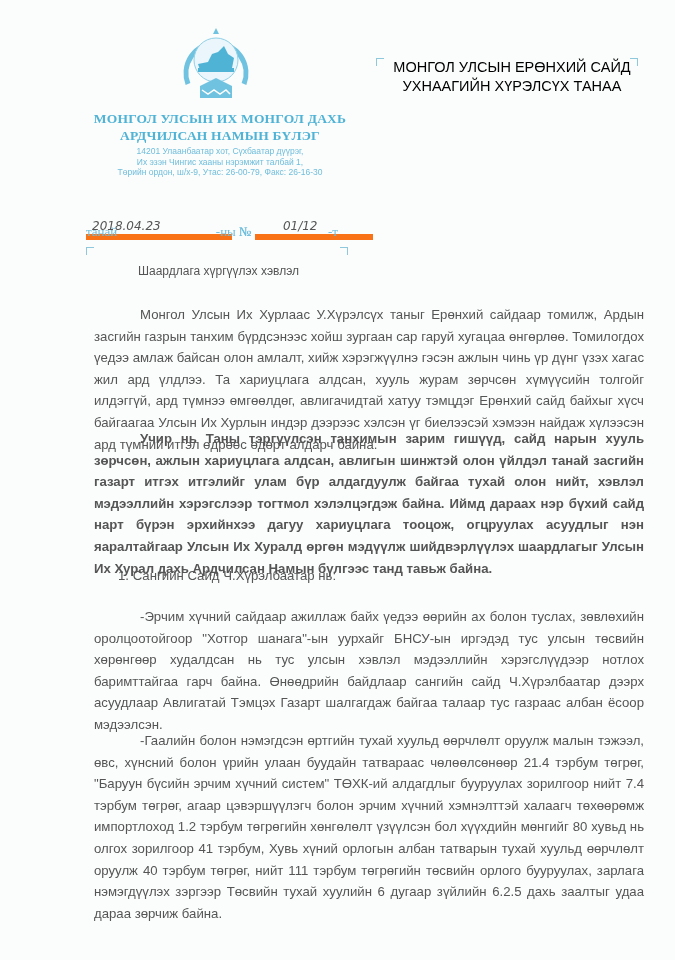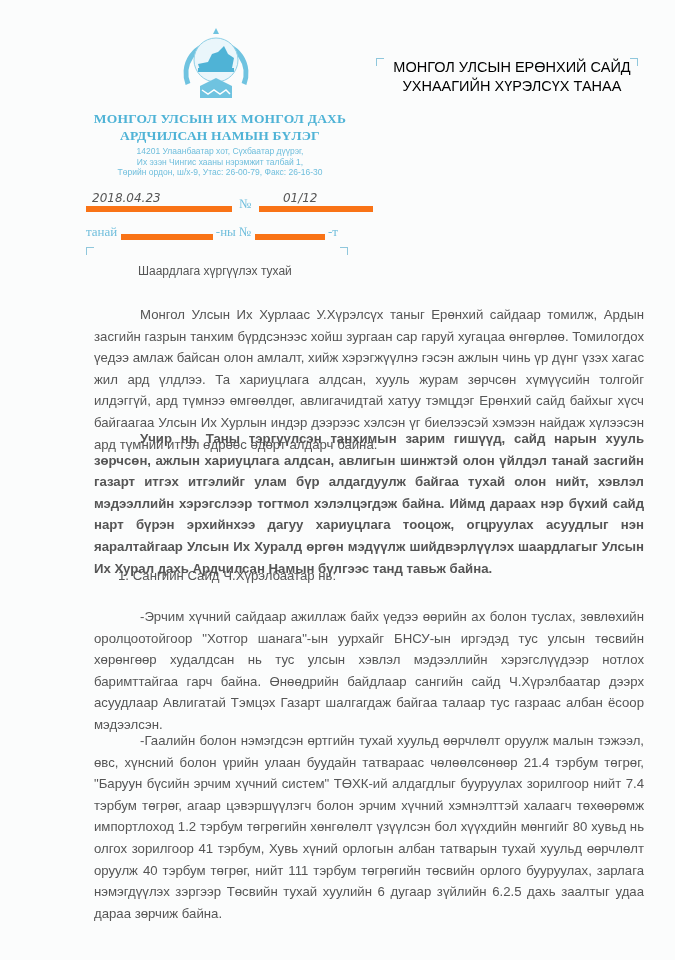--- a/index.html
+++ b/index.html
@@ -46,21 +46,21 @@
   <div>14201 Улаанбаатар хот, Сүхбаатар дүүрэг,</div>
   <div>Их эзэн Чингис хааны нэрэмжит талбай 1,</div>
   <div>Төрийн ордон, ш/х-9, Утас: 26-00-79, Факс: 26-16-30</div>
 </div>
 
 <div class="ref" style="top:192px;">
   <span class="line" style="width:146px;">
     <span class="hand" style="left:6px;">2018.04.23</span>
   </span>
   <span style="margin:0 4px;">№</span>
-  <span class="line" style="width:114px;">
+  <span class="line" style="width:114px;margin-top:28px;">
     <span class="hand" style="left:24px;">01/12</span>
   </span>
 </div>
 
 <div class="ref" style="top:220px;">
   <span>танай</span>
   <span class="line" style="width:92px;"></span>
   <span>-ны №</span>
   <span class="line" style="width:70px;"></span>
   <span>-т</span>
@@ -68,21 +68,21 @@
 
 <div class="bracket bl" style="left:376px; top:58px;"></div>
 <div class="bracket br" style="left:630px; top:58px;"></div>
 <div class="recipient">
   <div>МОНГОЛ УЛСЫН ЕРӨНХИЙ САЙД</div>
   <div>УХНААГИЙН ХҮРЭЛСҮХ ТАНАА</div>
 </div>
 
 <div class="bracket bl" style="left:86px; top:247px;"></div>
 <div class="bracket br" style="left:340px; top:247px;"></div>
-<div class="subject">Шаардлага хүргүүлэх тухай</div>
+<div class="subject">Шаардлага хүргүүлэх хэвлэл</div>
 
 <div class="body" style="top:296px;">
   <p>Монгол Улсын Их Хурлаас У.Хүрэлсүх таныг Ерөнхий сайдаар томилж, Ардын засгийн газрын танхим бүрдсэнээс хойш зургаан сар гаруй хугацаа өнгөрлөө. Томилогдох үедээ амлаж байсан олон амлалт, хийж хэрэгжүүлнэ гэсэн ажлын чинь үр дүнг үзэх хагас жил ард үлдлээ. Та хариуцлага алдсан, хууль журам зөрчсөн хүмүүсийн толгойг илдэггүй, ард түмнээ өмгөөлдөг, авлигачидтай хатуу тэмцдэг Ерөнхий сайд байхыг хүсч байгаагаа Улсын Их Хурлын индэр дээрээс хэлсэн үг биелээсэй хэмээн  найдаж хүлээсэн ард түмний итгэл өдрөөс өдөрт алдарч байна.</p>
 </div>
 <div class="body" style="top:420px;font-weight:bold;">
   <p>Учир нь Таны тэргүүлсэн танхимын зарим гишүүд, сайд нарын хууль зөрчсөн, ажлын хариуцлага алдсан, авлигын шинжтэй олон үйлдэл танай засгийн газарт итгэх итгэлийг улам бүр алдагдуулж байгаа тухай олон нийт, хэвлэл мэдээллийн хэрэгслээр тогтмол хэлэлцэгдэж байна. Иймд дараах нэр бүхий сайд нарт бүрэн эрхийнхээ дагуу хариуцлага тооцож, огцруулах асуудлыг нэн яаралтайгаар Улсын Их Хуралд өргөн мэдүүлж шийдвэрлүүлэх шаардлагыг Улсын Их Хурал дахь Ардчилсан Намын бүлгээс танд тавьж байна.</p>
 </div>
 
 <div class="item" style="top:568px;">1. Сангийн Сайд Ч.Хүрэлбаатар нь:</div>
 

